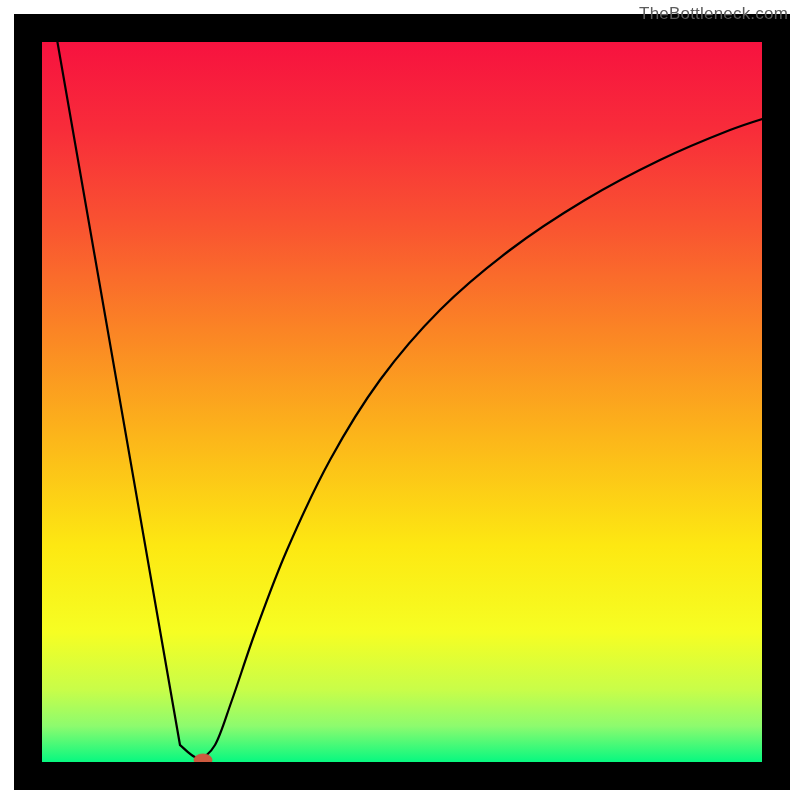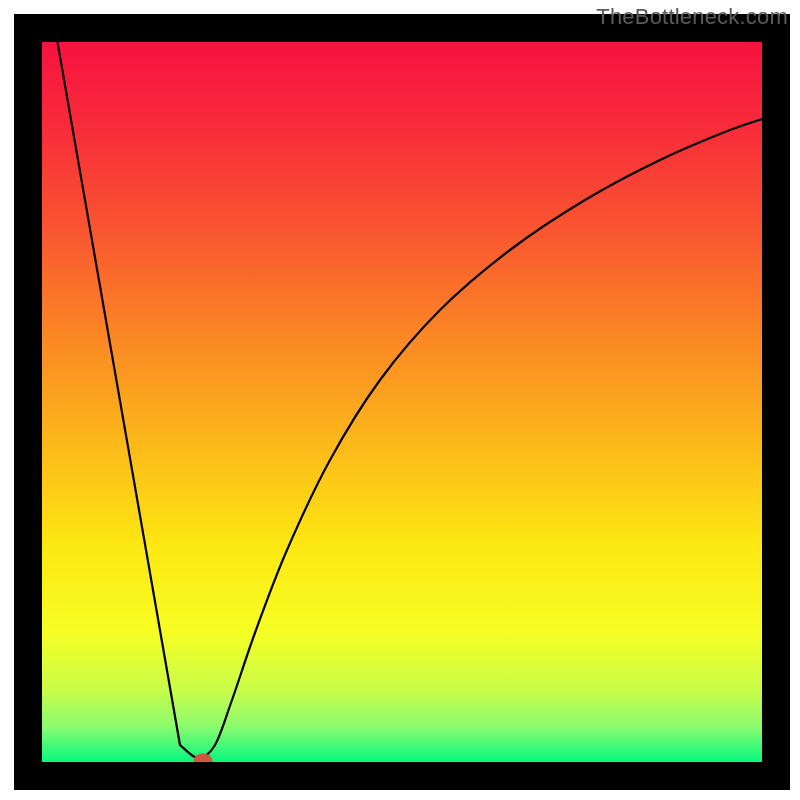--- a/index.html
+++ b/index.html
@@ -12,21 +12,21 @@
   }
   .container {
     position: relative;
     width: 800px;
     height: 800px;
   }
   .watermark {
     position: absolute;
     top: 4px;
     right: 12px;
-    font-size: 22px;
+    font-size: 17px;
     color: #5b5b5b;
     letter-spacing: 0.2px;
     font-weight: 500;
     z-index: 10;
   }
   svg {
     position: absolute;
     top: 0;
     left: 0;
   }

